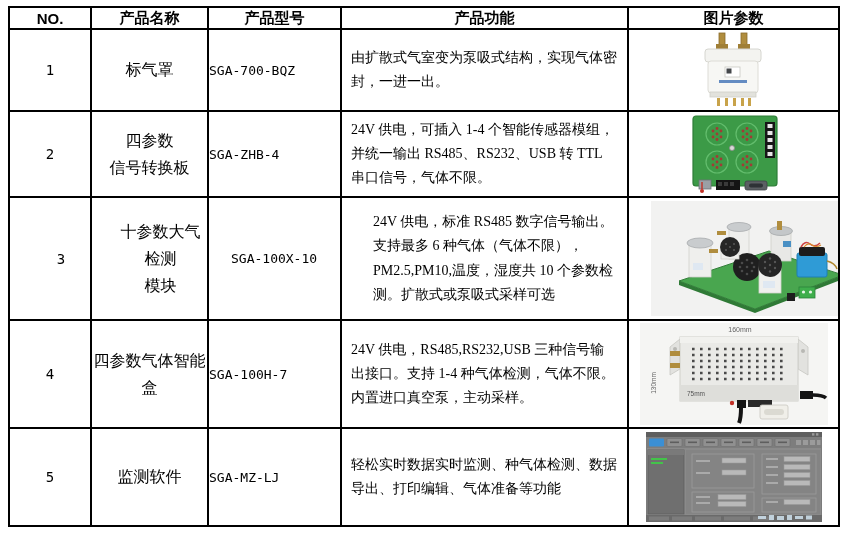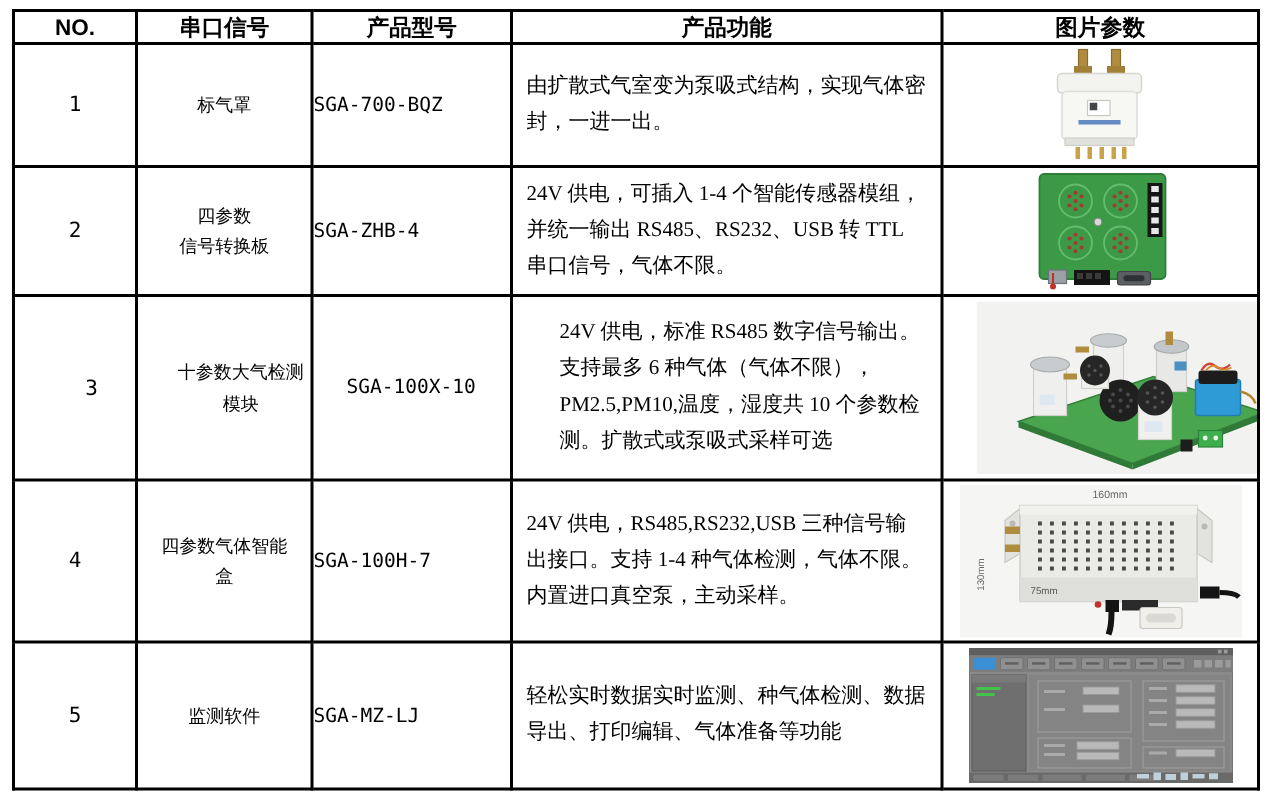--- a/index.html
+++ b/index.html
@@ -22,21 +22,21 @@
   tr.rh td { height:80px; }
   tr.r2 td { height:84px; }
   tr.r3 td { height:121px;padding-left:22px; }
   tr.r4 td { height:106px; }
   tr.r5 td { height:96px; }
   td { vertical-align:middle; }
   .c-no {
     text-align:center; font-size:14px;
     font-family:"DejaVu Sans Mono","Liberation Mono",monospace;
   }
-  .c-name { text-align:center; font-size:12px; white-space:pre-line; line-height:1.7;border-radius:29px; }
+  .c-name { text-align:center; font-size:16px; white-space:pre-line; line-height:1.7;border-radius:29px; }
   .c-model {
     text-align:left; font-size:13px; letter-spacing:0px;
     font-family:"DejaVu Sans Mono","Liberation Mono",monospace;
   }
   .c-func { font-size:14px; }
   .c-func .func-text { padding:5px 9px; line-height:1.72; }
   .c-img { text-align:center; }
   .c-img svg { display:block; margin:0 auto; }
 </style>
 </head>
@@ -46,21 +46,21 @@
   <colgroup>
     <col style="width:82px">
       <col style="width:117px">
       <col style="width:133px">
     <col style="width:287px">
       <col style="width:211px">
   </colgroup>
   <thead>
     <tr>
       <th>NO.</th>
-      <th>串口信号</th>
+      <th>产品名称</th>
       <th>产品型号</th>
       <th>产品功能</th>
       <th>图片参数</th>
     </tr>
   </thead>
   <tbody>
 
     <tr class="rh">
       <td class="c-no">1</td>
       <td class="c-name">标气罩</td>

